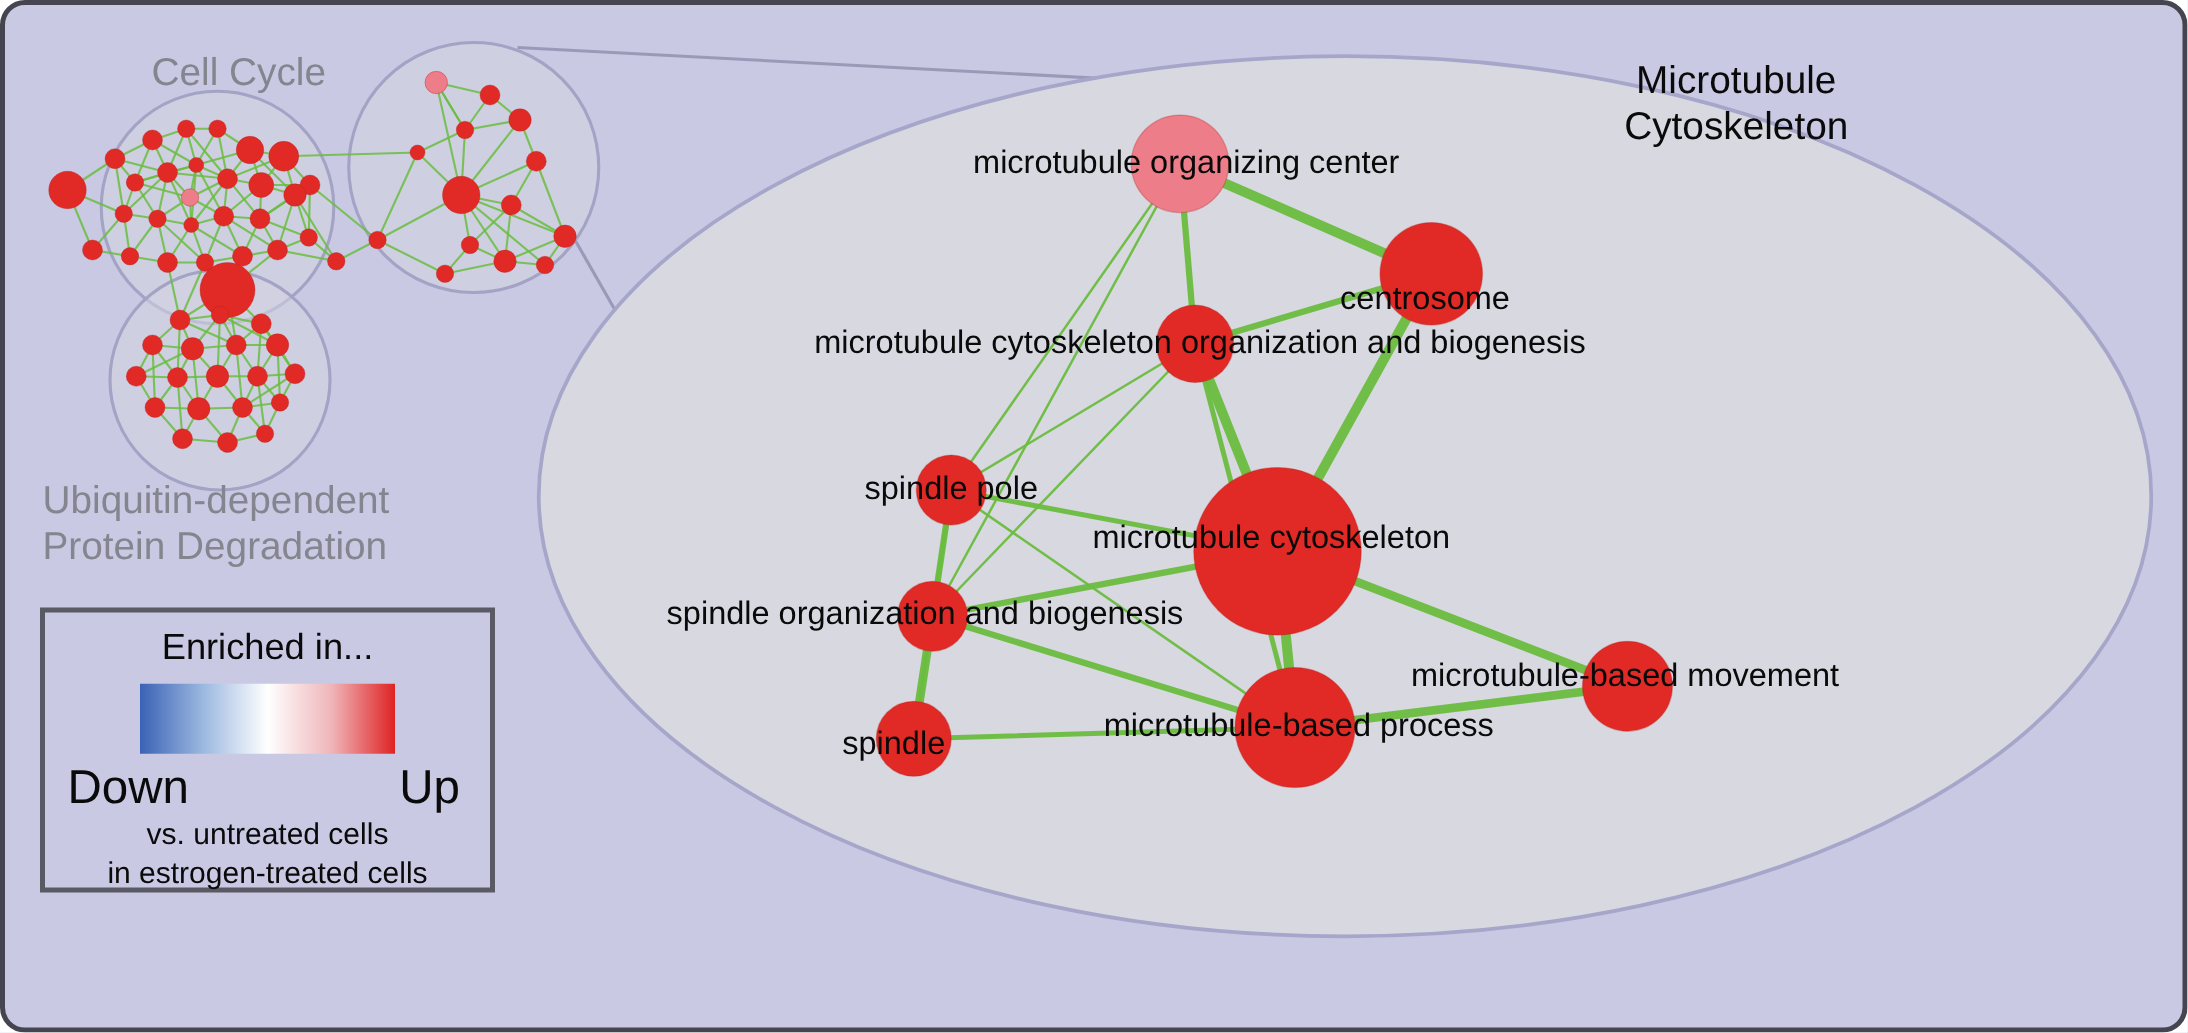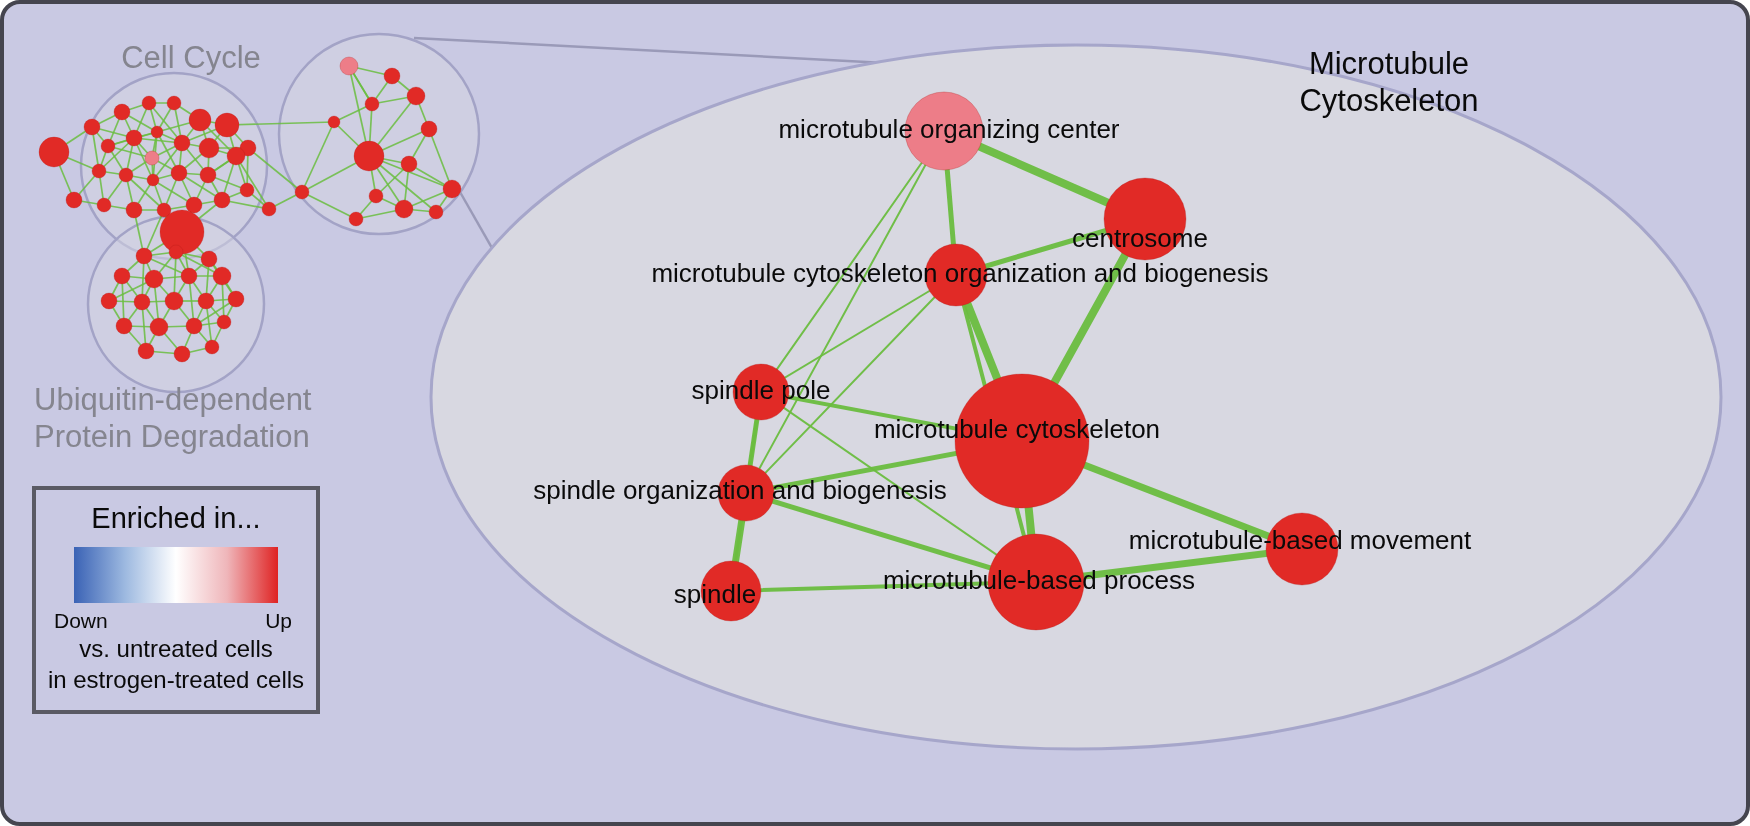--- a/index.html
+++ b/index.html
@@ -20,42 +20,42 @@
   }
   #net {
     position: absolute;
     top: 0;
     left: 0;
   }
   .legend {
     position: absolute;
     left: 28px;
     top: 482px;
-    width: 288px;
+    width: 364px;
     height: 228px;
     box-sizing: border-box;
     border: 4px solid #5a5a64;
     background: transparent;
     text-align: center;
     color: #0a0a0a;
   }
   .legend-title {
     margin-top: 12px;
     font-size: 29px;
   }
   .legend-gradient {
     margin: 12px auto 0 auto;
     width: 204px;
     height: 56px;
   }
   .legend-ends {
     display: flex;
     justify-content: space-between;
     padding: 6px 24px 0 18px;
-    font-size: 21px;
+    font-size: 38px;
   }
   .legend-caption {
     font-size: 24px;
     line-height: 31px;
   }
   .legend-caption:first-of-type { margin-top: 2px; }
 </style>
 </head>
 <body>
 

